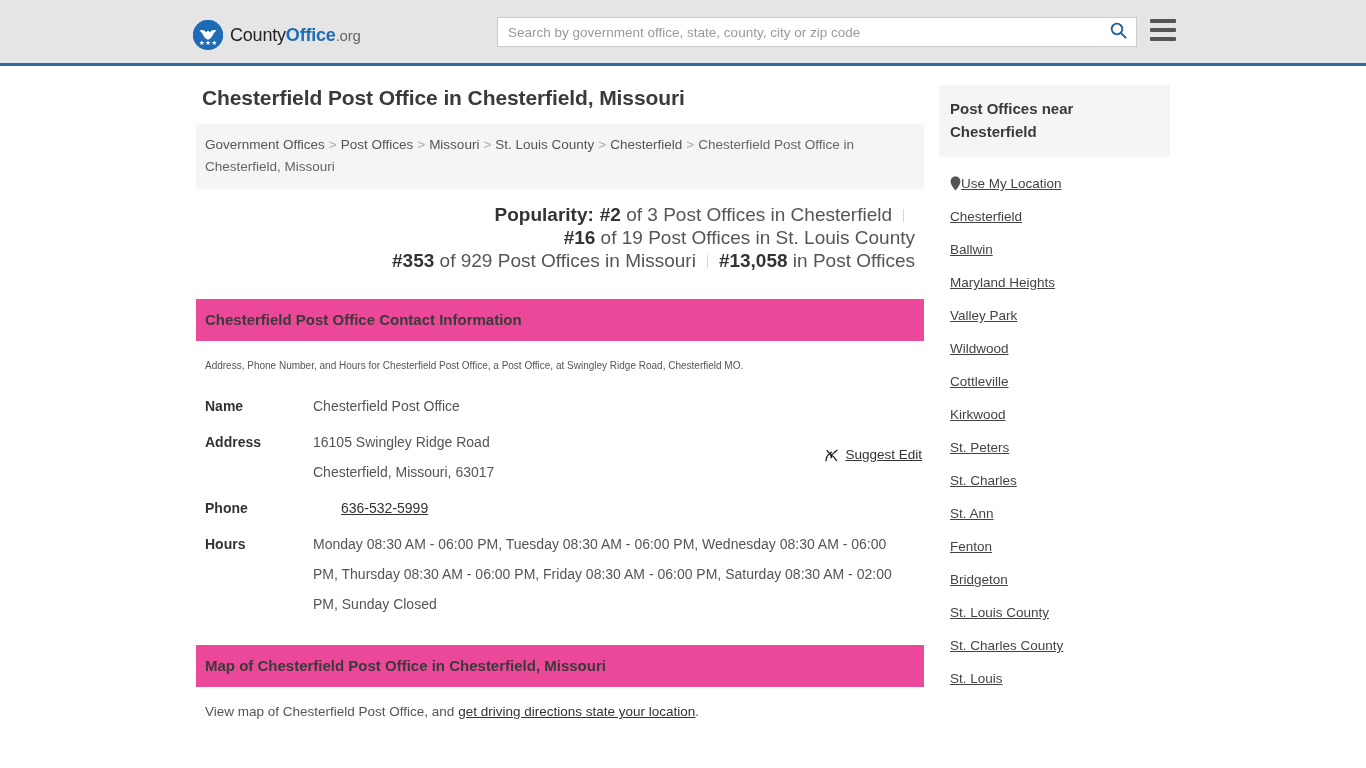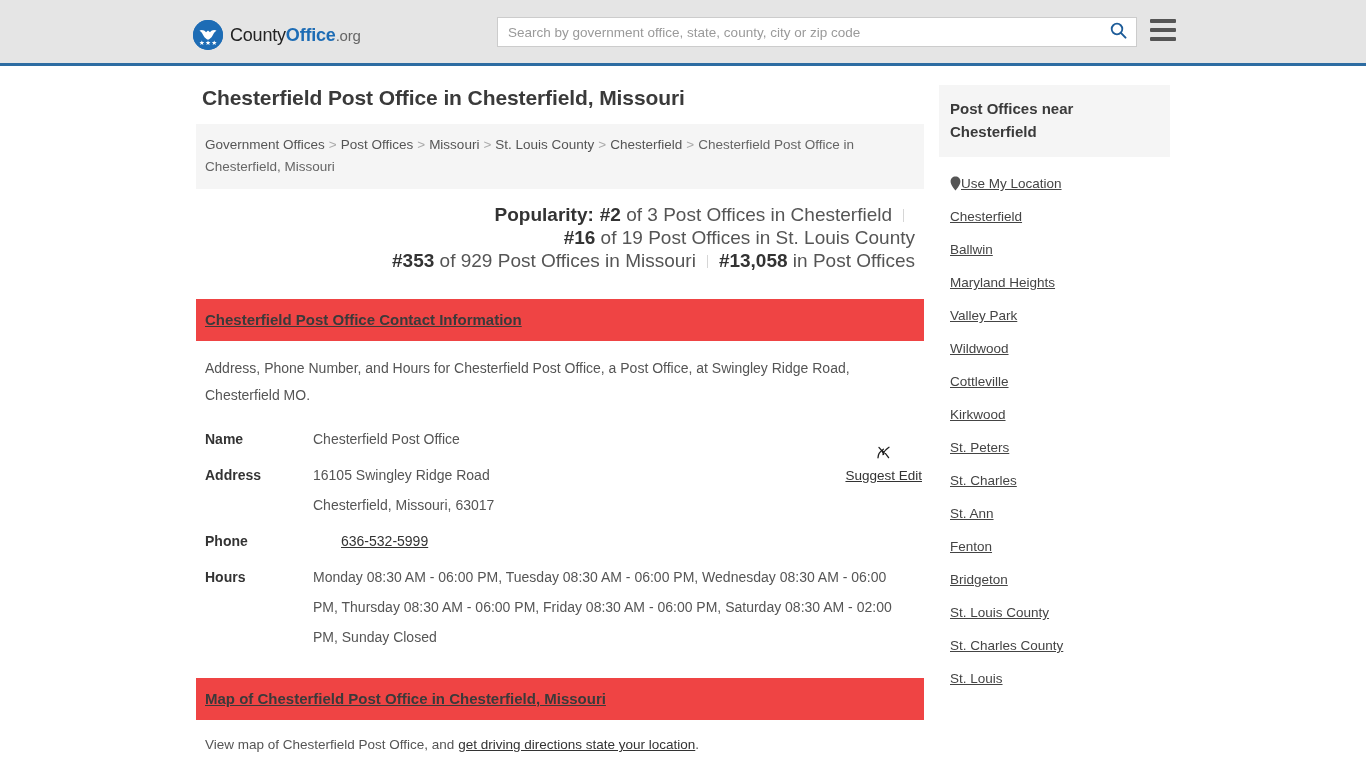--- a/index.html
+++ b/index.html
@@ -154,32 +154,31 @@
   .popularity .pitem { white-space: nowrap; }
   .popularity .pitem b { color: #333333; font-weight: bold; }
   .popularity .divider {
     display: inline-block;
     border-left: 1px solid #d6d6d6;
     height: 13px;
     margin: 0 11px -1px 11px;
   }
 
   .section-head {
-    background: #ef4444;
+    background: #ec4899;
     padding: 12px 9px 13px 9px;
     margin-top: 23px;
     font-size: 15px;
     font-weight: bold;
     color: #3a3a3a;
-    text-decoration: underline;
   }
   .section-desc {
     padding: 14px 9px 0 9px;
-    font-size: 14px;
-    line-height: 27px;
+    font-size: 10px;
+    line-height: 21px;
     color: #555555;
     max-width: 690px;
   }
 
   .detail-table {
     width: 100%;
     border-collapse: collapse;
     margin-top: 12px;
     position: relative;
   }
@@ -207,21 +206,20 @@
   .suggest-edit {
     position: absolute;
     right: 2px;
     top: 3px;
     display: flex;
     align-items: center;
     gap: 6px;
     text-decoration: none;
     font-size: 13.5px;
     line-height: 20px;
-    flex-direction: column;
   }
   .suggest-edit .label {
     color: #333333;
     text-decoration: underline;
   }
   .edit-glyph {
     display: inline-block;
     width: 15px; height: 15px;
     color: #222222;
   }

